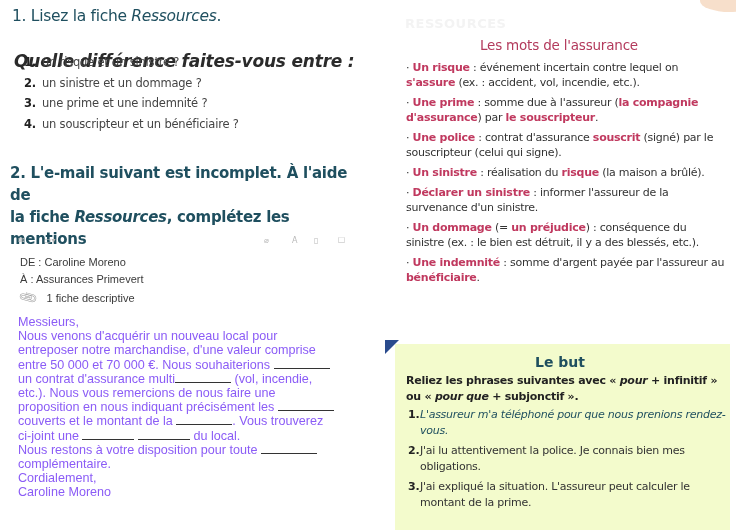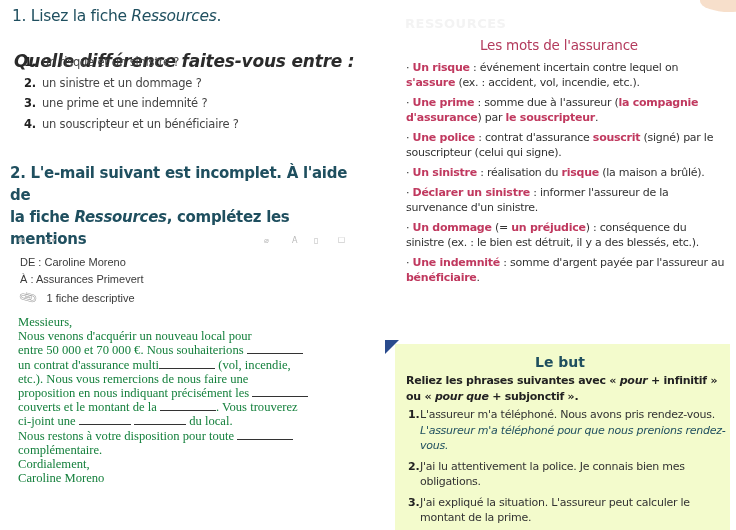--- a/index.html
+++ b/index.html
@@ -24,21 +24,21 @@
 
   .email-toolbar { left: 18px; top: 234px; width: 340px; height: 14px; font-size: 8px; color: #b8b8b8; }
   .email-toolbar span { position: absolute; top: 2px; }
 
   .email-head { left: 20px; font-family: "Liberation Sans", sans-serif; font-size: 11px; color: #3a3a3a; text-align: right; }
   .email-from { top: 256px; }
   .email-to { top: 273px; }
   .email-attach { left: 20px; top: 290px; font-family: "Liberation Sans", sans-serif; font-size: 11px; color: #3a3a3a; }
   .clip { display: inline-block; color: #9a9a9a; font-size: 13px; margin-right: 10px; transform: rotate(-30deg); }
 
-  .email-body { left: 18px; top: 315px; width: 345px; font-family: Liberation Serif, serif; font-size: 12.6px; line-height: 14.2px; color: #15803d; }
+  .email-body { left: 18px; top: 315px; width: 345px; font-family: Liberation Sans, sans-serif; font-size: 12.6px; line-height: 14.2px; color: #8b5cf6; }
   .email-body p { margin: 0; }
   .blank { display: inline-block; border-bottom: 1px solid #333; width: 56px; height: 10px; vertical-align: baseline; }
   .blank.short { width: 52px; }
 
   
   .res-label { left: 405px; top: 16px; font-size: 13px; font-weight: bold; color: #f3f3f3; letter-spacing: 0.5px; }
   .res-title { left: 480px; top: 37px; font-size: 13.5px; color: #b33a5c; letter-spacing: -0.2px; }
   .defs { left: 406px; top: 60px; width: 320px; font-size: 11px; color: #333; letter-spacing: -0.25px; }
   .defs .def { margin-bottom: 5px; line-height: 15px; }
   .defs .k { color: #c0395f; font-weight: bold; }
@@ -82,20 +82,21 @@
   <span style="left:320px">☐</span>
 </div>
 
 <div class="abs email-head email-from">DE : Caroline Moreno</div>
 <div class="abs email-head email-to">À : Assurances Primevert</div>
 <div class="abs email-attach"><span class="clip">📎︎</span><span>1 fiche descriptive</span></div>
 
 <div class="abs email-body">
   <p>Messieurs,</p>
   <p>Nous venons d'acquérir un nouveau local pour</p>
+  <p>entreposer notre marchandise, d'une valeur comprise</p>
   <p><span>entre 50 000 et 70 000 €. Nous souhaiterions </span><span class="blank"></span></p>
   <p><span>un contrat d'assurance multi</span><span class="blank"></span><span> (vol, incendie,</span></p>
   <p>etc.). Nous vous remercions de nous faire une</p>
   <p><span>proposition en nous indiquant précisément les </span><span class="blank"></span></p>
   <p><span>couverts et le montant de la </span><span class="blank"></span><span>. Vous trouverez</span></p>
   <p><span>ci-joint une </span><span class="blank short"></span>&nbsp;<span class="blank short"></span><span> du local.</span></p>
   <p><span>Nous restons à votre disposition pour toute </span><span class="blank"></span></p>
   <p>complémentaire.</p>
   <p>Cordialement,</p>
   <p>Caroline Moreno</p>
@@ -111,16 +112,16 @@
     <div class="def"><span>· </span><span class="k">Déclarer un sinistre</span><span> : informer l'assureur de la survenance d'un sinistre.</span></div>
     <div class="def"><span>· </span><span class="k">Un dommage</span><span> (= </span><span class="k">un préjudice</span><span>) : conséquence du sinistre (ex. : le bien est détruit, il y a des blessés, etc.).</span></div>
     <div class="def"><span>· </span><span class="k">Une indemnité</span><span> : somme d'argent payée par l'assureur au </span><span class="k">bénéficiaire</span><span>.</span></div>
   </div>
 
 <div class="abs but-box"></div>
 <div class="abs corner-wrap"></div>
 <div class="abs but-title">Le but</div>
 <div class="abs but-instr"><span>Reliez les phrases suivantes avec « </span><i>pour</i><span> + infinitif » ou « </span><i>pour que</i><span> + subjonctif ».</span></div>
 <div class="abs but-list">
-  <div class="but-item"><span class="num">1.</span><span>L'assureur m'a téléphoné. Nous avons pris rendez-vous.</span><span class="ans">L'assureur m'a téléphoné pour que nous prenions rendez-vous.</span></div>
+  <div class="but-item"><span class="num">1.</span><span class="ans">L'assureur m'a téléphoné pour que nous prenions rendez-vous.</span></div>
   <div class="but-item"><span class="num">2.</span><span>J'ai lu attentivement la police. Je connais bien mes obligations.</span></div>
   <div class="but-item"><span class="num">3.</span><span>J'ai expliqué la situation. L'assureur peut calculer le montant de la prime.</span></div>
 </div>
 
 </body></html>

